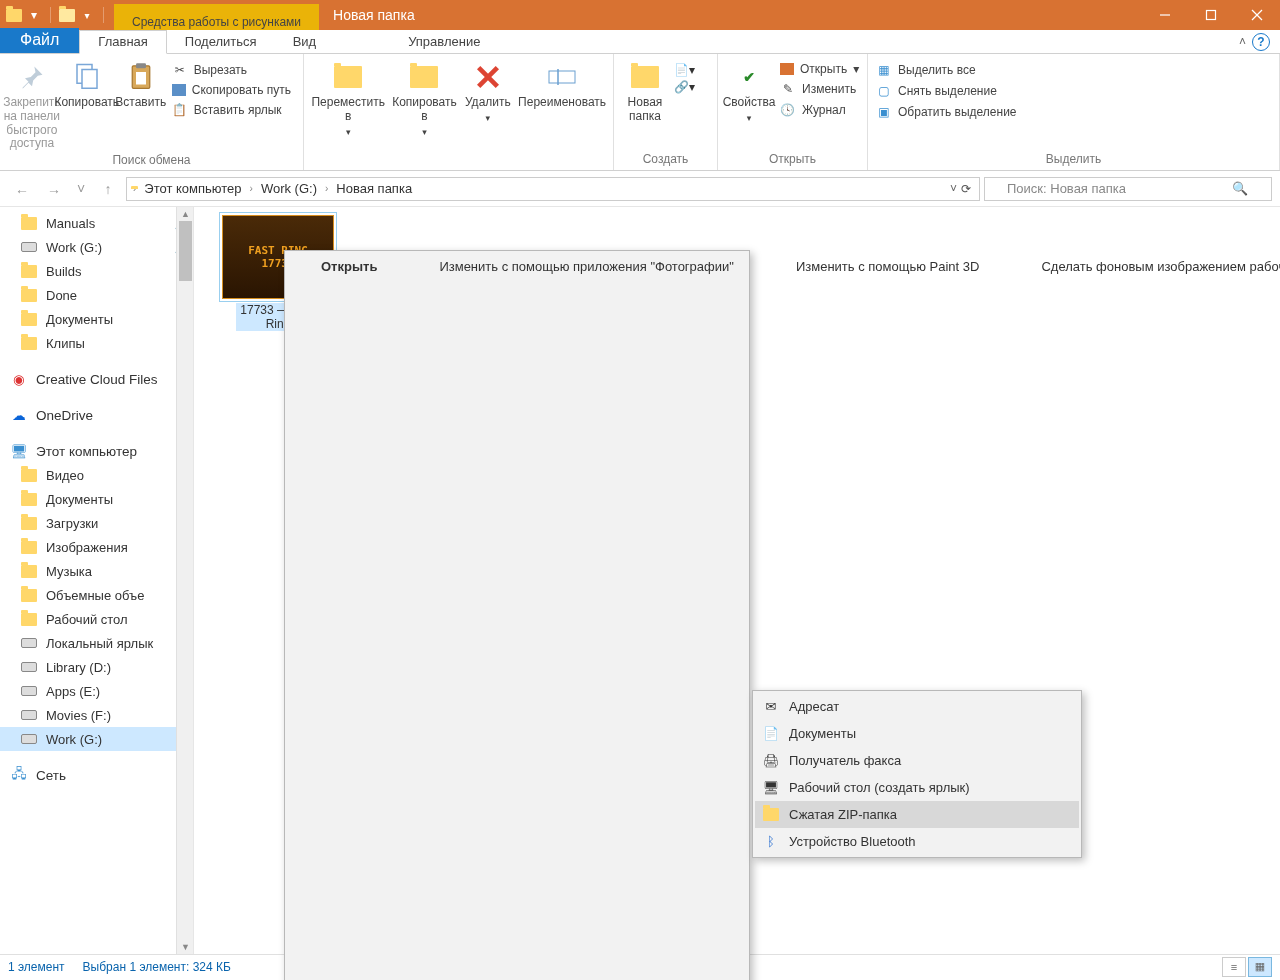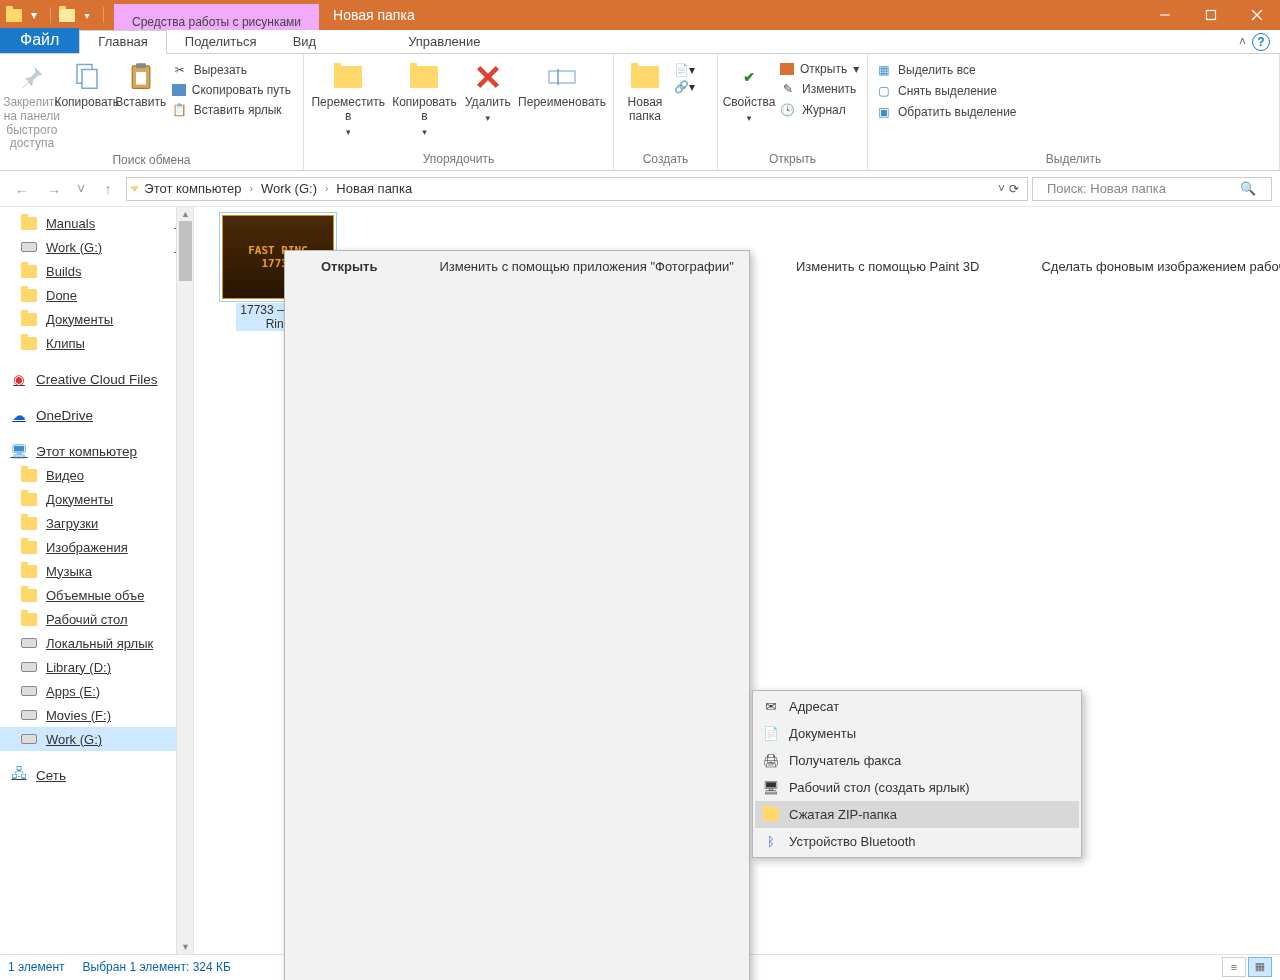--- a/index.html
+++ b/index.html
@@ -3,21 +3,21 @@
 <meta charset="utf-8">
 <style>
 * { box-sizing: border-box; margin: 0; padding: 0; }
 body { font-family: "Segoe UI", Tahoma, sans-serif; font-size: 12px; color: #333; background: #fff; width: 1280px; height: 980px; overflow: hidden; position: relative; }
 
 
 .titlebar { height: 30px; background: #d87232; color: #fff; display: flex; align-items: stretch; }
 .titlebar .qat { display: flex; align-items: center; gap: 4px; padding: 0 6px; }
 .titlebar .qat .sep { width: 1px; height: 16px; background: rgba(255,255,255,0.3); margin: 0 4px; }
 .titlebar .ico { width: 16px; height: 16px; display: flex; align-items: center; justify-content: center; }
-.titlebar .title-tab { background: #f0abfc; color: #444; padding: 4px 18px; font-size: 12px; display: flex; align-items: center; height: 36px; margin-top: 4px; }
+.titlebar .title-tab { background: #eab308; color: #444; padding: 4px 18px; font-size: 12px; display: flex; align-items: center; height: 36px; margin-top: 4px; }
 .titlebar .titletxt { padding: 0 14px; display: flex; align-items: center; font-size: 14px; }
 .titlebar .spacer { flex: 1; }
 .titlebar .winbtns { display: flex; }
 .titlebar .winbtns .btn { width: 46px; height: 30px; display: flex; align-items: center; justify-content: center; color: #fff; }
 
 
 .tabsrow { height: 24px; display: flex; align-items: flex-end; background: #fff; border-bottom: 1px solid #d0d0d0; position: relative; }
 .tabsrow .filetab { background: #1979ca; color: #fff; padding: 3px 20px 4px; font-size: 16px; }
 .tabsrow .tab { padding: 3px 18px 4px; font-size: 13px; color: #444; cursor: default; display:flex; align-items:center; }
 .tabsrow .tab.active { border: 1px solid #d0d0d0; border-bottom: 1px solid #fff; margin-bottom: -1px; background: #fff; }
@@ -37,25 +37,25 @@
 .ribbon .stack .smallbtn { display: flex; align-items: center; gap: 6px; font-size: 12px; color: #444; padding: 1px 2px; white-space: nowrap; }
 .ribbon .stack .smallbtn .icon16 { width: 16px; height: 16px; display: flex; align-items: center; justify-content: center; }
 
 
 .navbar { height: 36px; display: flex; align-items: center; gap: 4px; padding: 0 8px; border-bottom: 1px solid #e6e6e6; }
 .navbar .navbtn { width: 28px; height: 28px; display: flex; align-items: center; justify-content: center; color: #999; font-size: 14px; }
 .navbar .addr { flex: 1; height: 24px; border: 1px solid #ccc; display: flex; align-items: center; gap: 0; padding: 0 2px 0 4px; }
 .navbar .addr .seg { display: flex; align-items: center; gap: 6px; padding: 0 6px; font-size: 13px; }
 .navbar .addr .chev { color: #888; font-size: 10px; padding: 0 2px; }
 .navbar .addr .ref { margin-left: auto; display: flex; align-items: center; gap: 4px; padding: 0 6px; }
-.navbar .search { width: 240px; height: 24px; border: 1px solid #ccc; display: flex; align-items: center; padding: 0 14px; color: #888; font-size: 13px; justify-content: space-between; }
+.navbar .search { width: 288px; height: 24px; border: 1px solid #ccc; display: flex; align-items: center; padding: 0 22px; color: #888; font-size: 13px; justify-content: space-between; }
 
 
 .main { display: flex; height: 747px; }
-.tree { width: 194px; border-right: 1px solid #e6e6e6; overflow: hidden; padding-top: 4px; position: relative; text-decoration: underline; }
+.tree { width: 194px; border-right: 1px solid #e6e6e6; overflow: hidden; padding-top: 4px; position: relative; }
 .tree .item { display: flex; align-items: center; gap: 8px; padding: 3px 4px 3px 20px; font-size: 13px; cursor: default; white-space: nowrap; }
 .tree .item .ico { width: 18px; height: 18px; display: flex; align-items: center; justify-content: center; }
 .tree .item.sel { background: #cde8ff; }
 .tree .item.top { padding-left: 10px; font-size: 13.5px; }
 .tree .grp { margin-bottom: 12px; }
 .tree .pin { margin-left: auto; color: #888; font-size: 11px; width:16px; text-align:center;}
 .tree .scroll { position:absolute; top:0; right:0; width:17px; height:100%; background:#f0f0f0; border-left:1px solid #e0e0e0;}
 .tree .scroll .thumb{ position:absolute; top:14px; left:2px; width:13px; height:60px; background:#c0c0c0;}
 .tree .scroll .arr{ position:absolute; left:0; width:17px; height:14px; display:flex; align-items:center; justify-content:center; color:#888; font-size:9px;}
 .tree .scroll .arr.up{top:0;} .tree .scroll .arr.dn{bottom:0;}
@@ -222,21 +222,20 @@
       <div class="bigbtn">
         <div class="icon32">
             <svg width="28" height="20" viewBox="0 0 28 20">
               <rect x="1" y="4" width="26" height="12" fill="#fff" stroke="#6a9fd0"></rect>
               <line x1="10" y1="2" x2="10" y2="18" stroke="#6a9fd0" stroke-width="1.5"></line>
             </svg>
           </div>
         <div class="lbl">Переименовать</div>
       </div>
     </div>
-    <div class="label">Упорядочить</div>
   </div>
 
   <div class="group" style="width:104px;">
     <div class="controls">
       <div class="bigbtn">
         <div class="icon32">
             <span class="folder-ico" style="width:28px;height:22px;"></span>
           </div>
         <div class="lbl" style="white-space:pre-line;">Новая
 папка</div>

